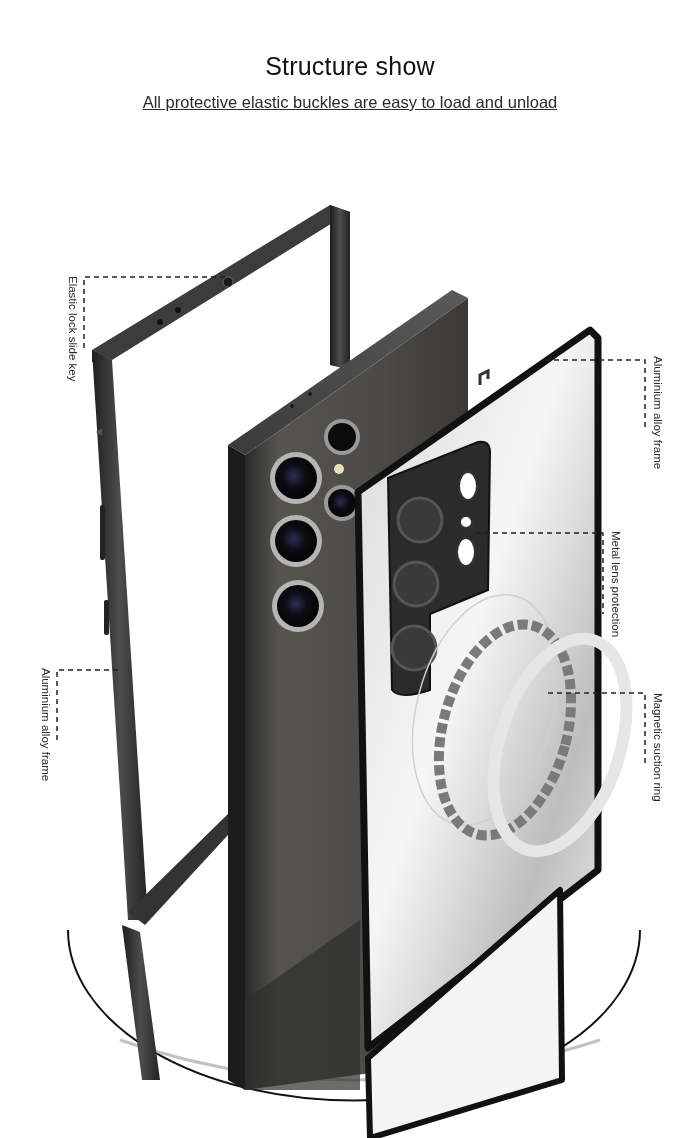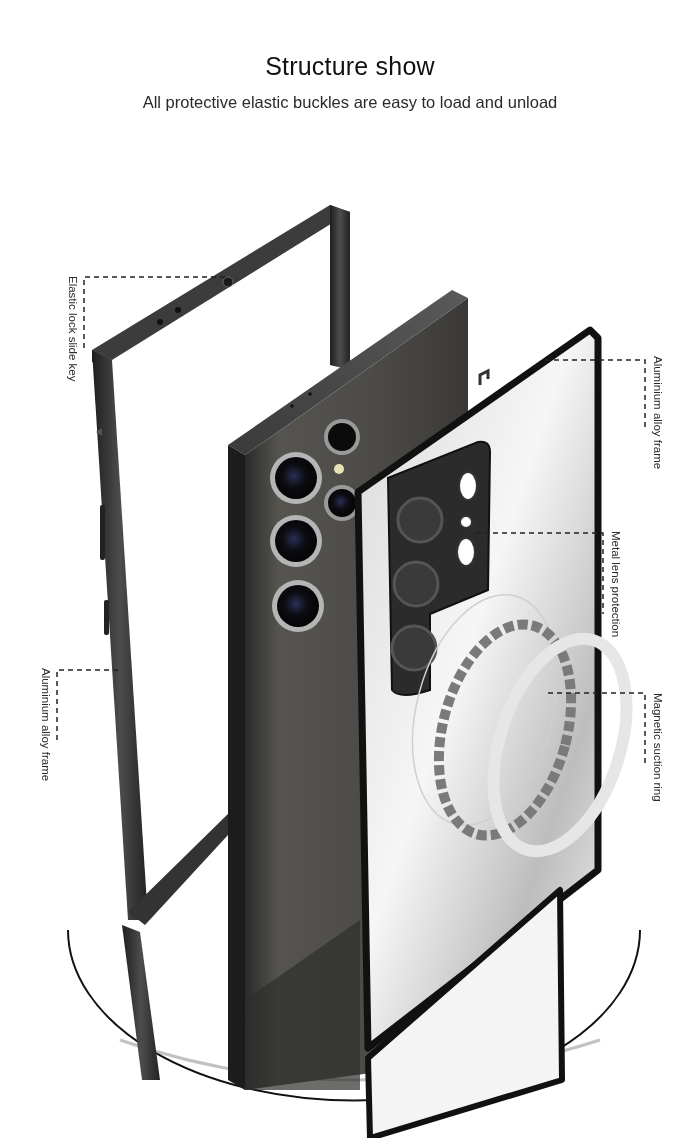--- a/index.html
+++ b/index.html
@@ -1,21 +1,21 @@
 <!DOCTYPE html>
 <html><head>
 <meta charset="utf-8">
 <style>
   html, body { margin: 0; padding: 0; background: #ffffff; }
   body { width: 700px; height: 1138px; position: relative; overflow: hidden;
          font-family: "Liberation Sans", "DejaVu Sans", sans-serif; color: #1a1a1a; }
   .title { position: absolute; top: 52px; left: 0; width: 700px; text-align: center;
            font-size: 25px; font-weight: 500; letter-spacing: 0.2px; color: #111; }
   .subtitle { position: absolute; top: 93px; left: 0; width: 700px; text-align: center;
-              font-size: 16.5px; color: #2a2a2a; }
+              font-size: 16.5px; color: #2a2a2a; text-decoration: underline; }
   .scene { position: absolute; left: 0; top: 0; width: 700px; height: 1138px; }
   .vlabel { position: absolute; font-size: 11.5px; color: #2a2a2a; white-space: nowrap;
             transform-origin: 0 0; }
   .vlabel.down { transform: rotate(90deg); }
 </style>
 </head>
 <body>
 
 <div class="title">Structure show</div>
 <div class="subtitle">All protective elastic buckles are easy to load and unload</div>

